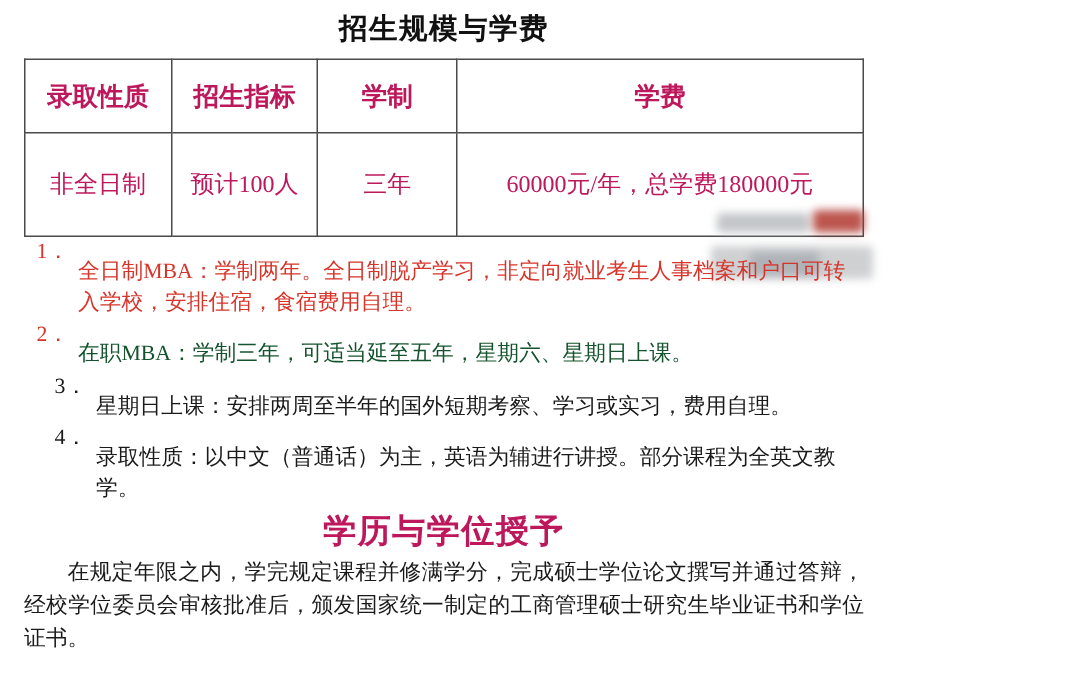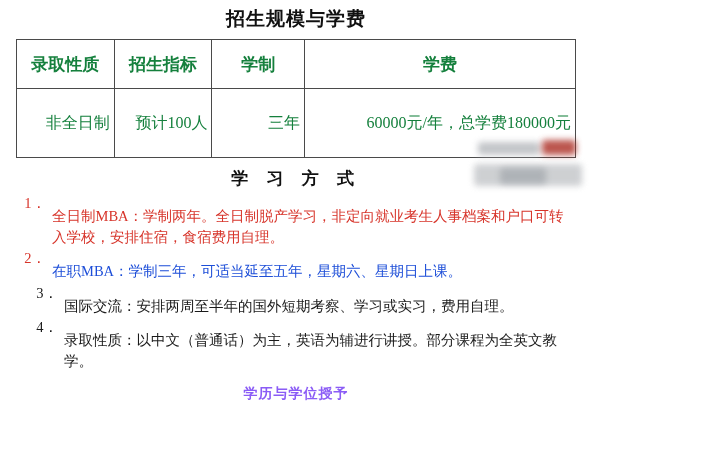--- a/index.html
+++ b/index.html
@@ -41,56 +41,55 @@
     width: 100%;
     border-collapse: collapse;
     table-layout: fixed;
   }
   table.fee-table th,
   table.fee-table td {
     border: 1px solid #4a4a4a;
     text-align: center;
     vertical-align: middle;
     font-size: 16px;
-    color: #15803d;
+    color: #be185d;
     padding: 6px 4px;
   }
   table.fee-table th {
     font-weight: bold;
     height: 36px;
     font-size: 17px;
   }
   table.fee-table td {
     height: 56px;
     font-weight: normal;
-    text-align: right;
   }
   .col-1 { width: 17%; }
   .col-2 { width: 17%; }
   .col-3 { width: 16%; }
   .col-4 { width: 50%; margin-left: 43px; }
 
   
   .section-heading {
     text-align: center;
     font-size: 17px;
     font-weight: bold;
     letter-spacing: 7px;
     margin-top: 9px;
     margin-bottom: 3px;
     color: #111;
   }
   .section-heading-2 {
     text-align: center;
-    font-size: 14px;
+    font-size: 22px;
     font-weight: bold;
     letter-spacing: 1px;
-    margin-top: 14px;
+    margin-top: 3px;
     margin-bottom: 3px;
-    color: #8b5cf6;
+    color: #be185d;
   }
 
   
   ol.study-list {
     list-style: none;
     margin: 0;
     padding: 0 18px 0 18px;
   }
   ol.study-list li {
     font-size: 14.5px;
@@ -110,21 +109,21 @@
     box-sizing: border-box;
   }
   .li-body {
     flex: 1 1 auto;
     margin-top: 13px;
   }
 
   .item1 { color: #d7342a; }
   .item1 .li-num { color: #d7342a; }
   .item2 .li-num { color: #d7342a; }
-  .item2 .li-body { color: #1d4ed8; }
+  .item2 .li-body { color: #14532d; }
   .item3 .li-num,
   .item4 .li-num { color: #1a1a1a; }
 
   .indent-extra .li-num { width: 46px; }
 
   
   .para {
     font-size: 14.5px;
     line-height: 1.5;
     padding: 0 16px;
@@ -195,45 +194,45 @@
     </table>
   </div>
 
   <div class="wm">
     <span class="bar b1"></span>
     <span class="bar b2"></span>
     <span class="bar b3"></span>
     <span class="bar b4"></span>
   </div>
 
-  <div class="section-heading">学 习 方 式</div>
 
   <ol class="study-list">
     <li class="item1">
       <div class="li-row">
         <span class="li-num">1．</span>
         <span class="li-body">全日制MBA：学制两年。全日制脱产学习，非定向就业考生人事档案和户口可转入学校，安排住宿，食宿费用自理。</span>
       </div>
     </li>
     <li class="item2">
       <div class="li-row">
         <span class="li-num">2．</span>
         <span class="li-body">在职MBA：学制三年，可适当延至五年，星期六、星期日上课。</span>
       </div>
     </li>
     <li class="item3 indent-extra">
       <div class="li-row">
         <span class="li-num">3．</span>
-        <span class="li-body">国际交流：安排两周至半年的国外短期考察、学习或实习，费用自理。</span>
+        <span class="li-body">星期日上课：安排两周至半年的国外短期考察、学习或实习，费用自理。</span>
       </div>
     </li>
     <li class="item4 indent-extra">
       <div class="li-row">
         <span class="li-num">4．</span>
         <span class="li-body">录取性质：以中文（普通话）为主，英语为辅进行讲授。部分课程为全英文教学。</span>
       </div>
     </li>
   </ol>
 
   <div class="section-heading-2">学历与学位授予</div>
 
+  <div class="para">在规定年限之内，学完规定课程并修满学分，完成硕士学位论文撰写并通过答辩，经校学位委员会审核批准后，颁发国家统一制定的工商管理硕士研究生毕业证书和学位证书。</div>
 
 </div>
 
 </body></html>

